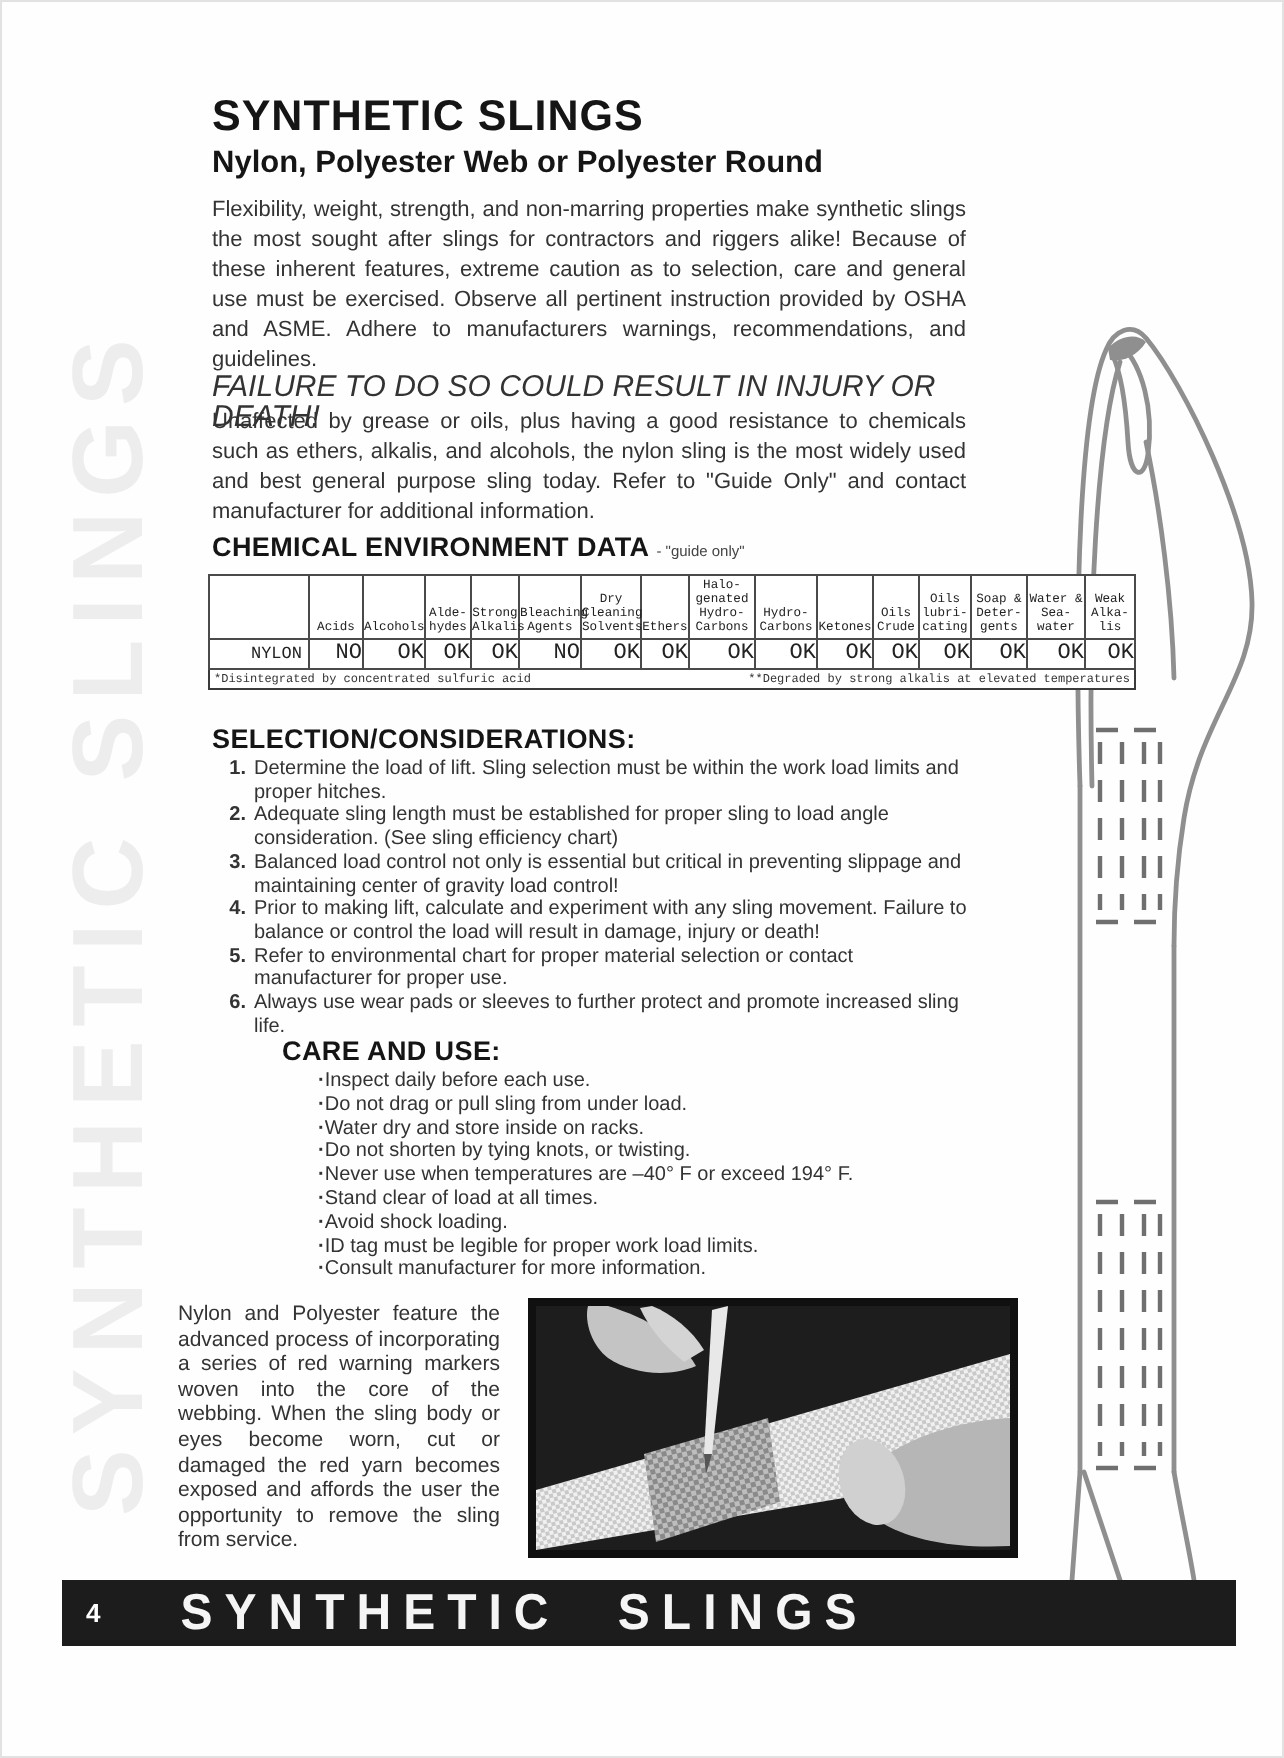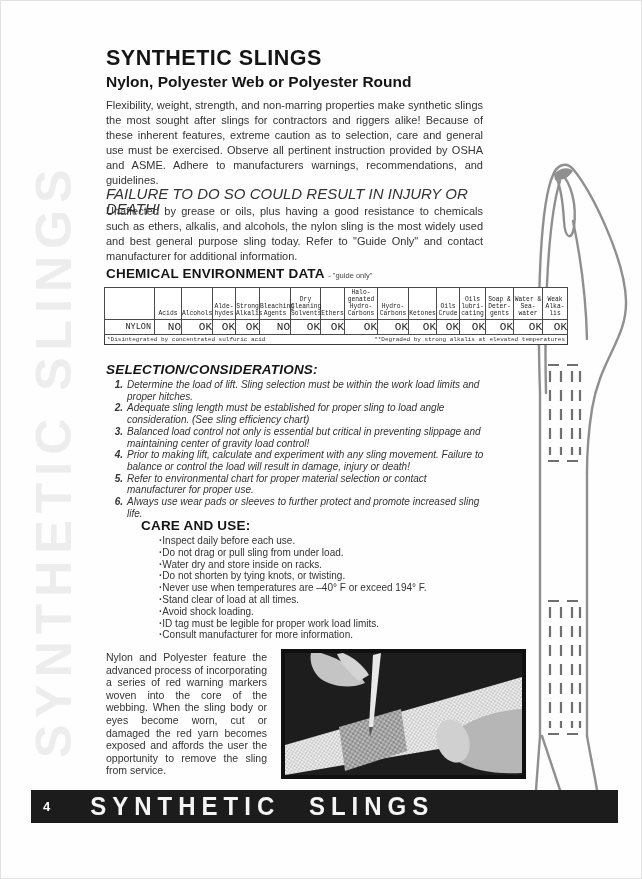--- a/index.html
+++ b/index.html
@@ -37,21 +37,21 @@
   table.chem tfoot td { border:none; }
   .footnotes { display:flex; justify-content:space-between; font-size:6px; color:#333; padding:1px 2px; }
   
   ol.sel, ul.care { margin:2px 0 0 0; padding:0; list-style:none; }
   ol.sel li { display:flex; font-size:10px; line-height:11.7px; color:#333; }
   ol.sel .num { flex:0 0 17px; text-align:right; margin-right:4px; font-weight:bold; }
   ol.sel .li-text { flex:1; }
   ul.care li { font-size:10px; line-height:11.8px; color:#333; padding-left:18px; }
   ul.care li::before { content:"\00B7 "; font-weight:bold; }
   
-  .bottom-row { position:absolute; left:105px; top:648px; width:420px; display:flex; }
+  .bottom-row { position:absolute; left:88px; top:648px; width:420px; display:flex; }
   .bottom-row p { width:186px; margin:2px 14px 0 0; font-size:10.5px; line-height:12.6px;
     text-align:justify; color:#333; }
   .photo { width:245px; height:130px; flex:0 0 auto; }
   
   .footer-bar { position:absolute; left:30px; top:789px; width:587px; height:33px;
     background:#1c1c1c; display:flex; align-items:center; }
   .page-num { color:#fff; font-weight:bold; font-size:13px; margin-left:12px; }
   .footer-title { color:#f5f5f5; font-weight:bold; font-size:24px; letter-spacing:6px;
     word-spacing:16px; margin-left:40px; transform:scaleY(1.05); }
 </style>
@@ -199,21 +199,21 @@
           <div class="footnotes">
             <span>*Disintegrated by concentrated sulfuric acid</span>
             <span>**Degraded by strong alkalis at elevated temperatures</span>
           </div>
         </td>
           </tr>
       </tfoot>
     </table>
   </div>
 
-  <div class="abs" style="top:361px; width:382px;font-style:italic;">
+  <div class="abs" style="top:361px; width:382px;">
     <h3 class="sec">SELECTION/CONSIDERATIONS:</h3>
     <ol class="sel">
         <li>
           <span class="num">1.</span>
           <span class="li-text">Determine the load of lift.  Sling selection must be within the work load limits and proper hitches.</span>
         </li>
         <li>
           <span class="num">2.</span>
           <span class="li-text">Adequate sling length must be established for proper sling to load angle consideration.  (See sling efficiency chart)</span>
         </li>

